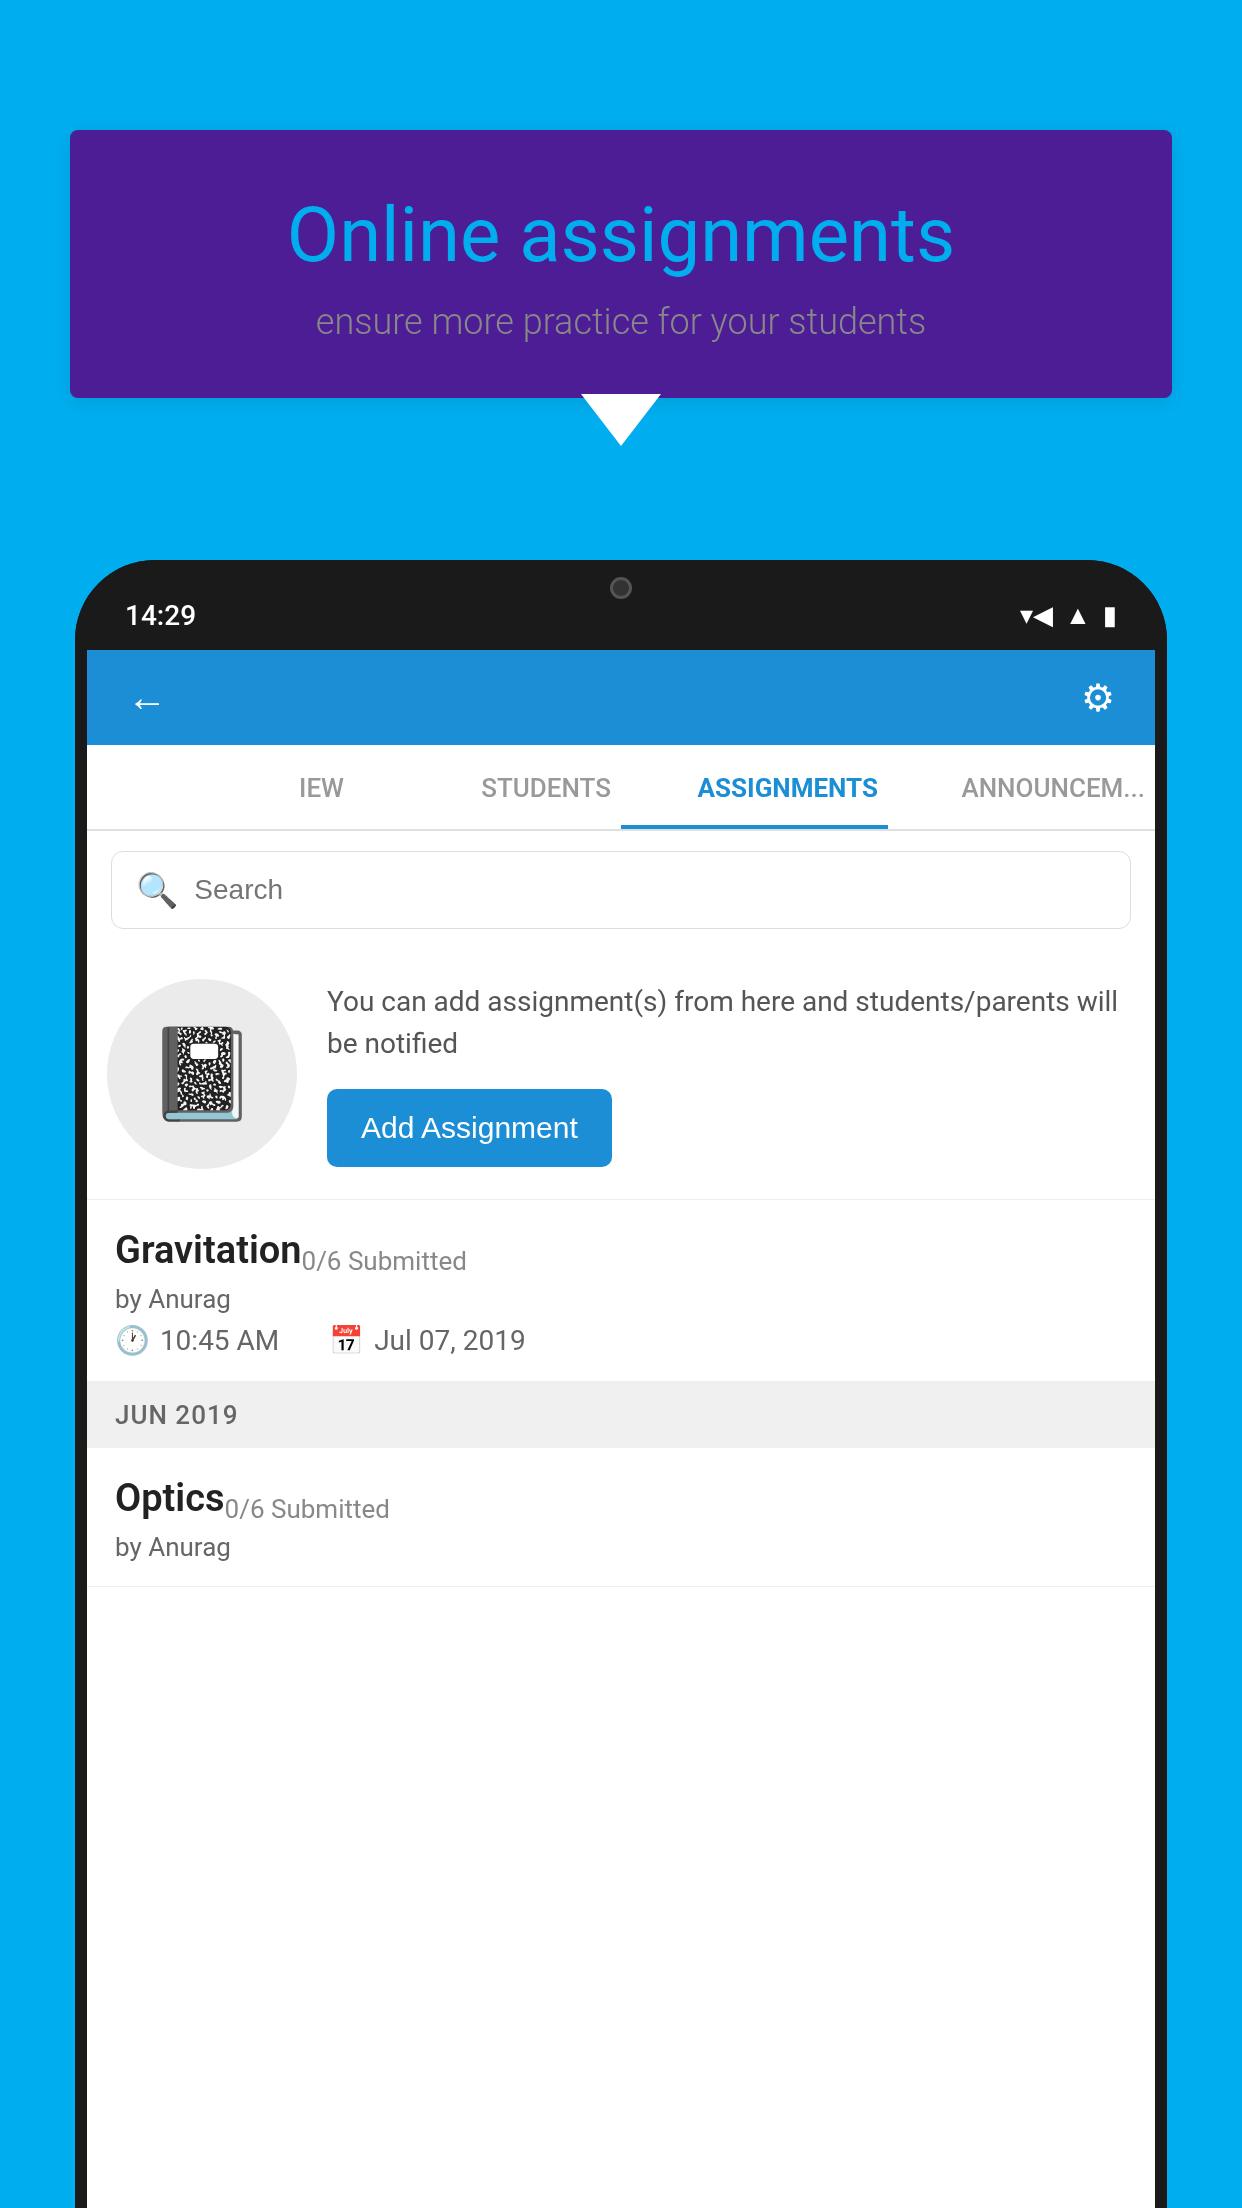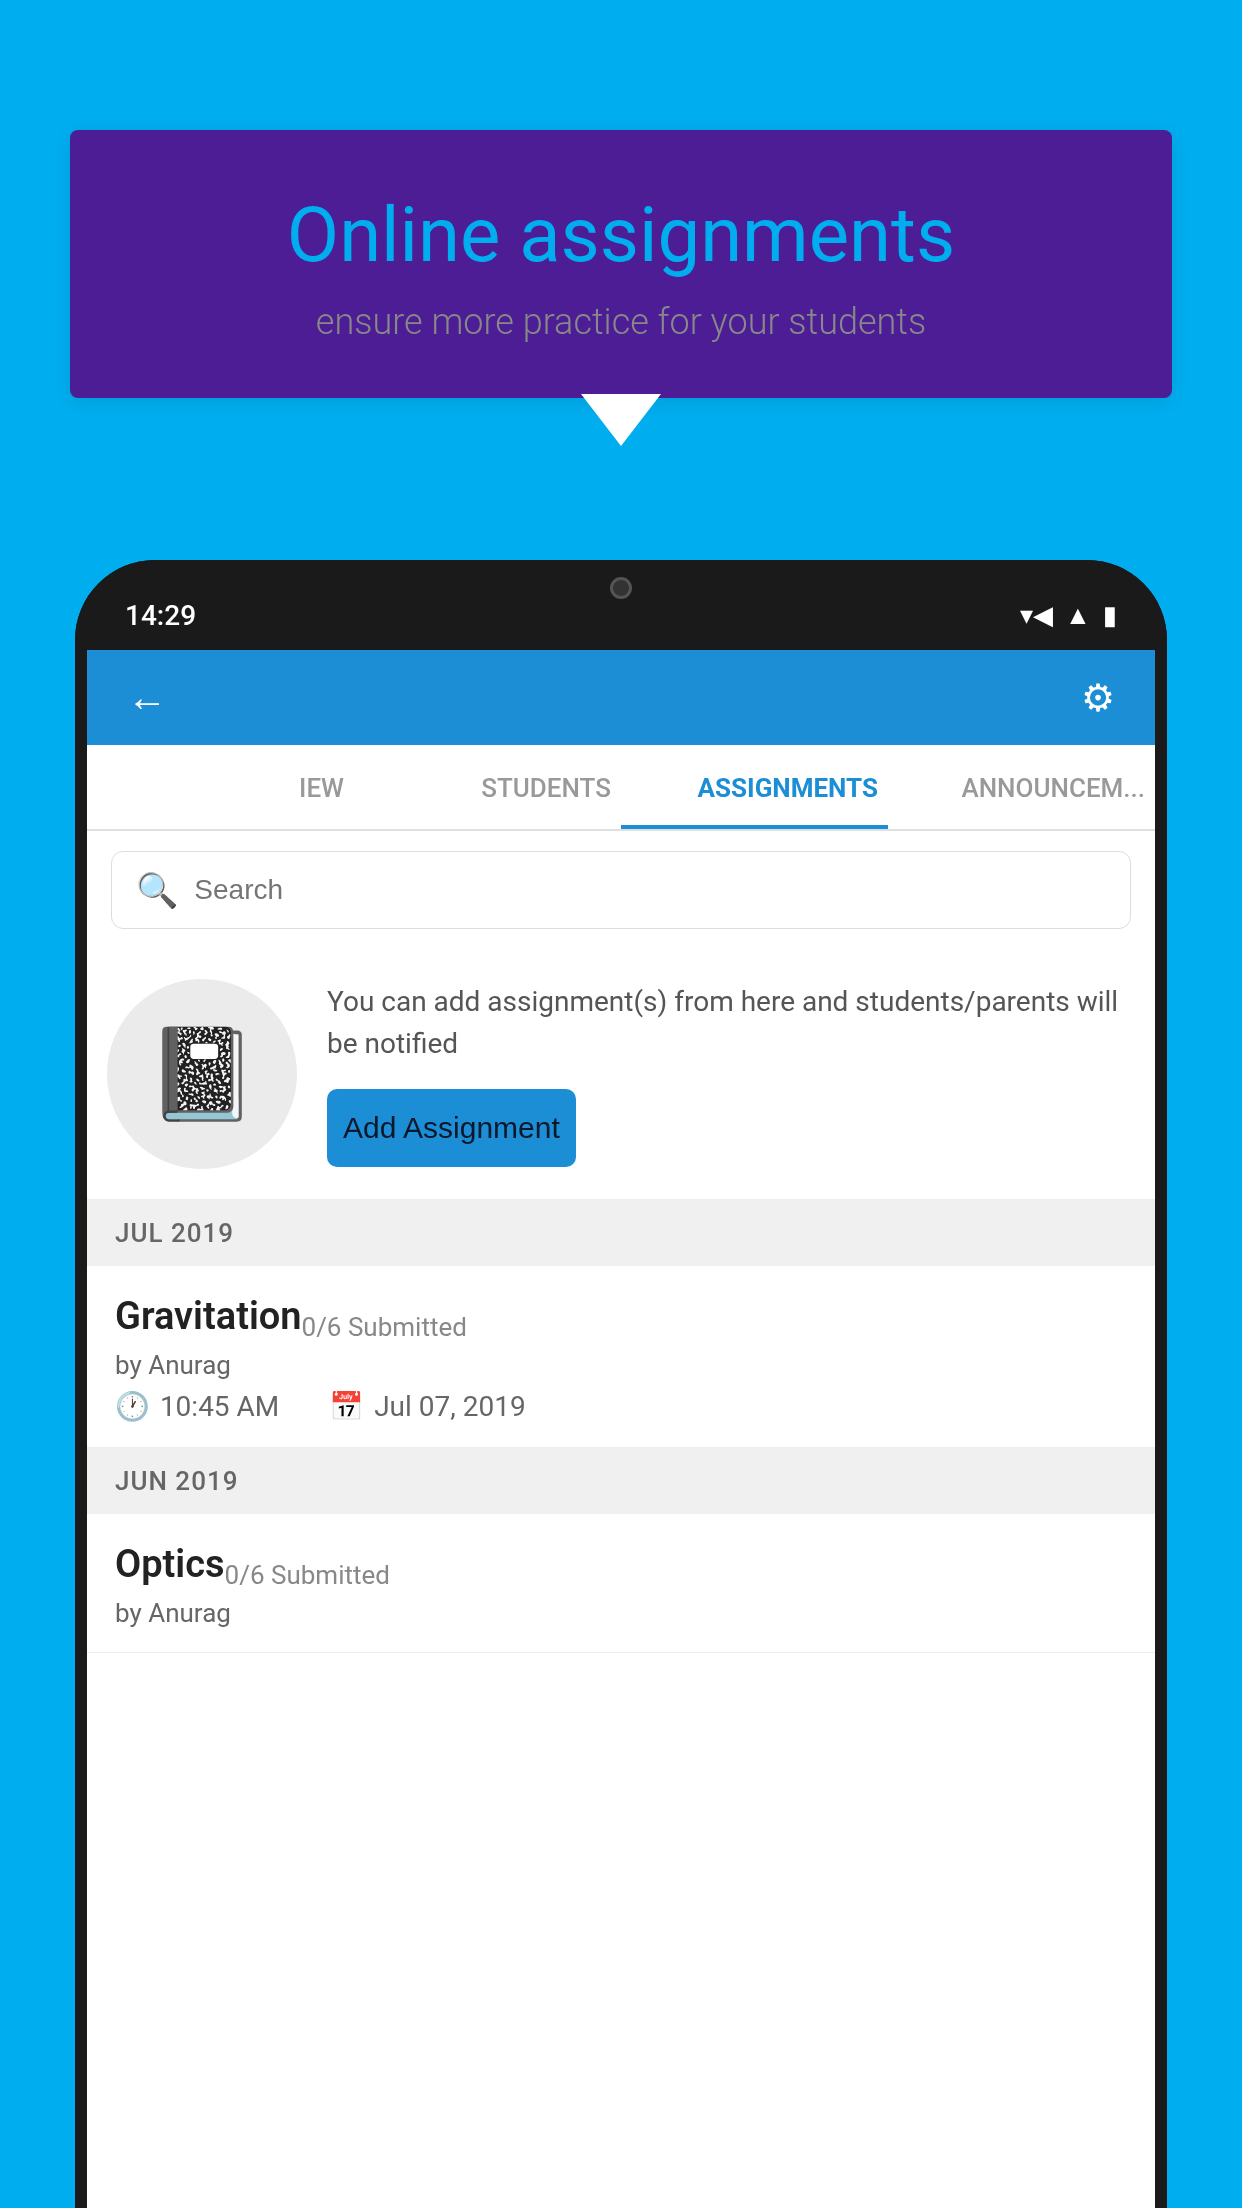--- a/index.html
+++ b/index.html
@@ -254,24 +254,24 @@
 
     .promo-text {
       font-size: 28px;
       color: #555;
       line-height: 1.5;
       margin-bottom: 24px;
     }
 
     .add-assignment-btn {
       background: #1B8ED6;
-      color: #0f172a;
+      color: #ffffff;
       border: none;
       border-radius: 10px;
-      padding: 22px 16px;
+      padding: 22px 34px;
       font-size: 30px;
       font-weight: 500;
       cursor: pointer;
       display: inline-block;
     }
 
     
     .section-header {
       background: #f0f0f0;
       padding: 18px 28px;
@@ -381,21 +381,20 @@
     <div class="promo-section">
       <div class="promo-icon-circle">
         <span class="notebook-icon">📓</span>
       </div>
       <div class="promo-content">
         <div class="promo-text">You can add assignment(s) from here and students/parents will be notified</div>
         <button class="add-assignment-btn">Add Assignment</button>
       </div>
     </div>
 
-    <div class="section-header">JUL 2019</div>
 
     <div class="assignment-item">
       <div class="assignment-row1">
         <span class="assignment-name">Gravitation</span>
         <span class="assignment-submitted">0/6 Submitted</span>
       </div>
       <div class="assignment-meta">by Anurag</div>
       <div class="meta-line">
         <span class="meta-icon">🕐</span>
         <span class="meta-text">10:45 AM</span>

